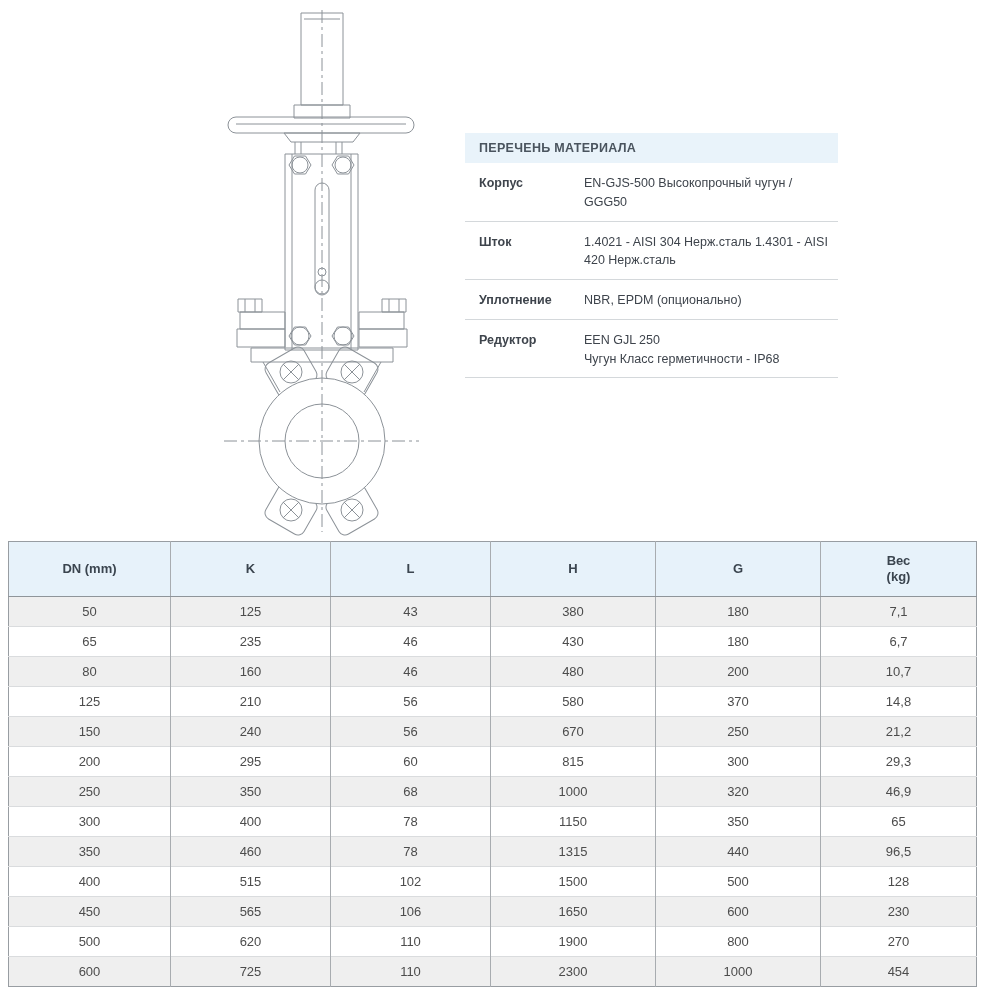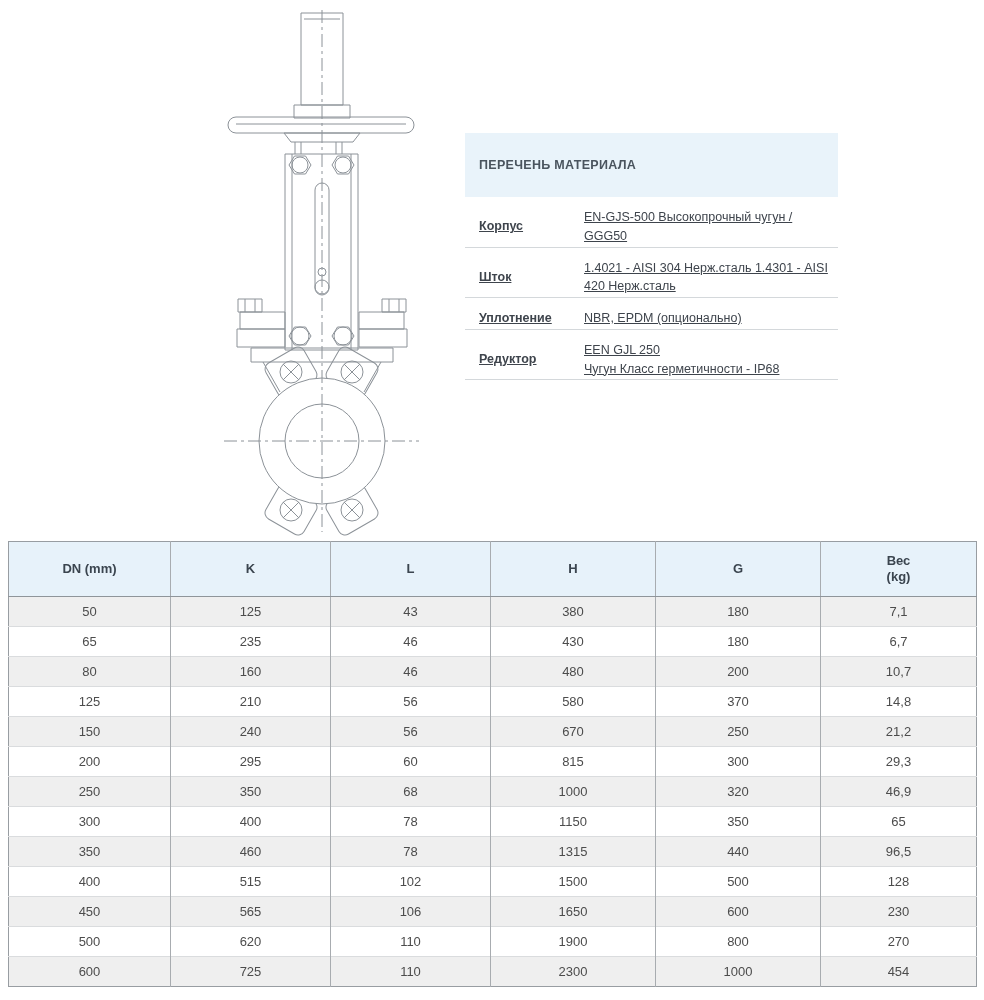--- a/index.html
+++ b/index.html
@@ -10,28 +10,28 @@
   }
   .page { position: relative; width: 984px; height: 1000px; background: #fff; overflow: hidden; }
 
   
   .drawing { position: absolute; left: 0; top: 0; }
 
   
   .materials { position: absolute; left: 465px; top: 133px; width: 373px; }
   .materials-header {
     background: #e9f3fa; height: 30px; line-height: 30px;
-    padding: 17px 14px; font-weight: bold; font-size: 12.5px;
+    padding: 0 14px; font-weight: bold; font-size: 12.5px;
     color: #4a545e; letter-spacing: .3px;
   }
   .mrow {
-    display: flex; align-items: center;
-    padding: 11px 4px 1px 14px;
+    display: flex; align-items: flex-start;
+    padding: 11px 4px 9px 14px;
     border-bottom: 1px solid #d4d8db;
-    font-size: 12.5px; color: #3e444c; line-height: 1.5; text-decoration: underline;
+    font-size: 12.5px; color: #3e444c; line-height: 1.5;
   }
   .mlabel { width: 105px; flex: none; font-weight: bold; }
   .mvalue { flex: 1; white-space: pre-line; }
 
   
   .dims {
     position: absolute; left: 8px; top: 541px; width: 968px;
     border-collapse: collapse; table-layout: fixed;
     font-size: 13px; color: #4c4c4c; text-align: center;
     border: 1px solid #989da2;

